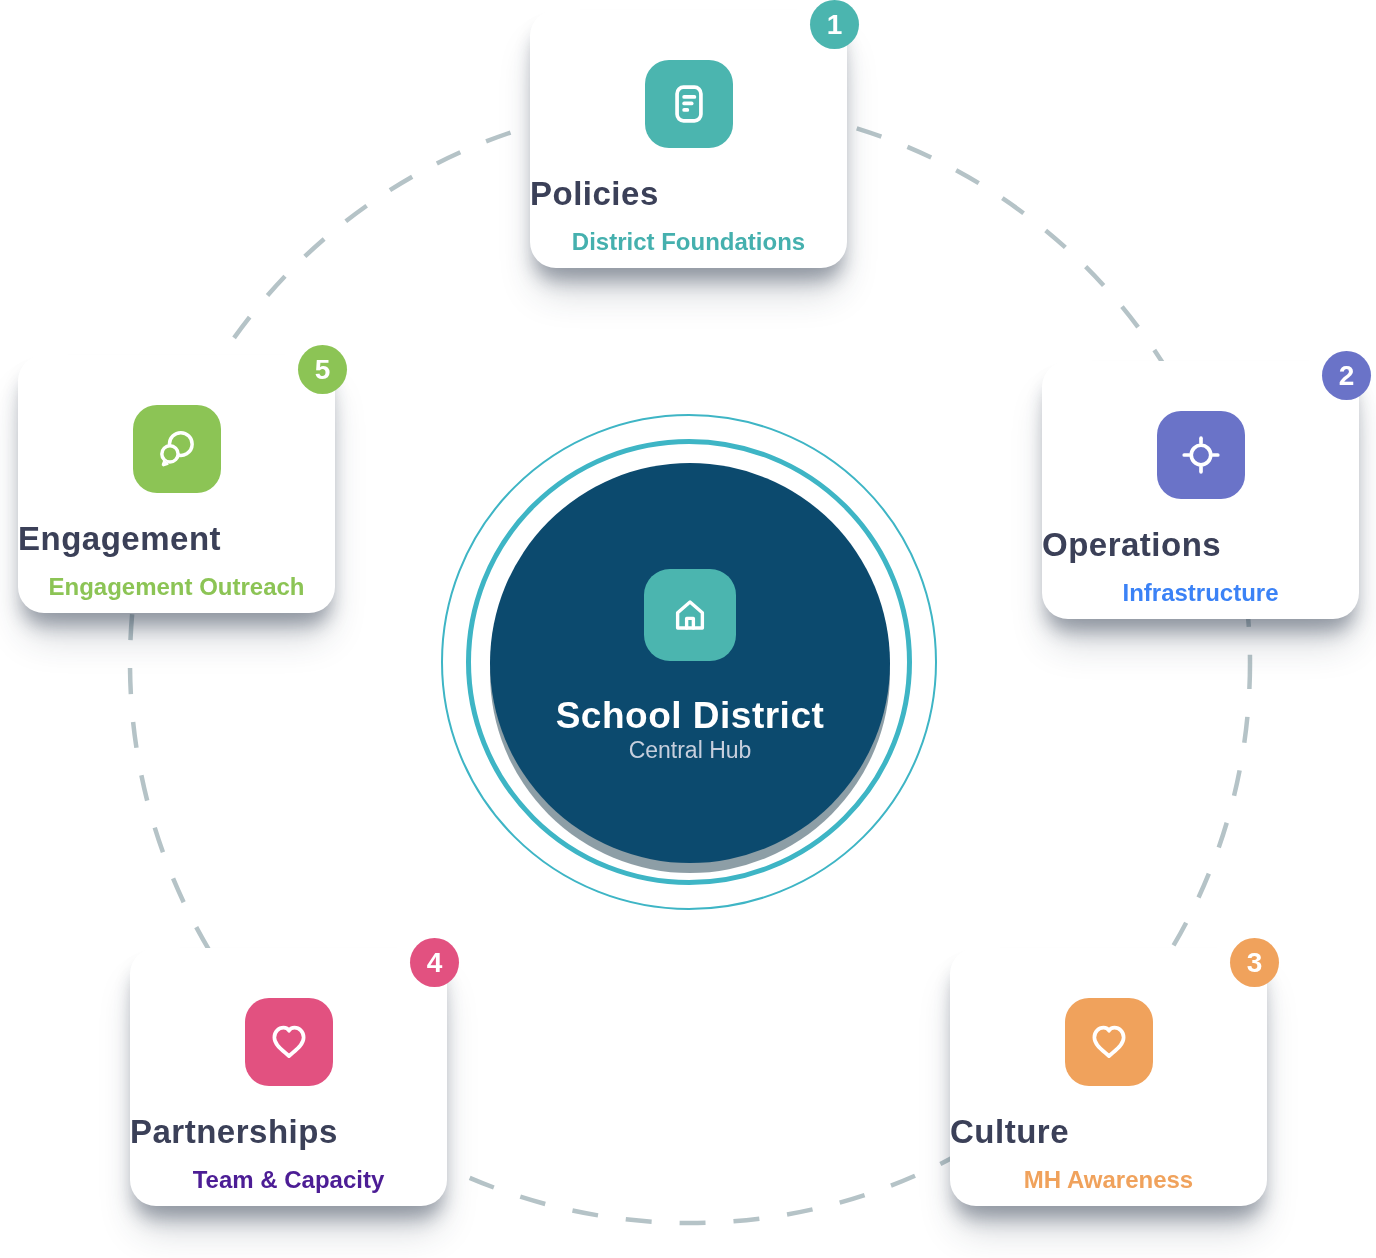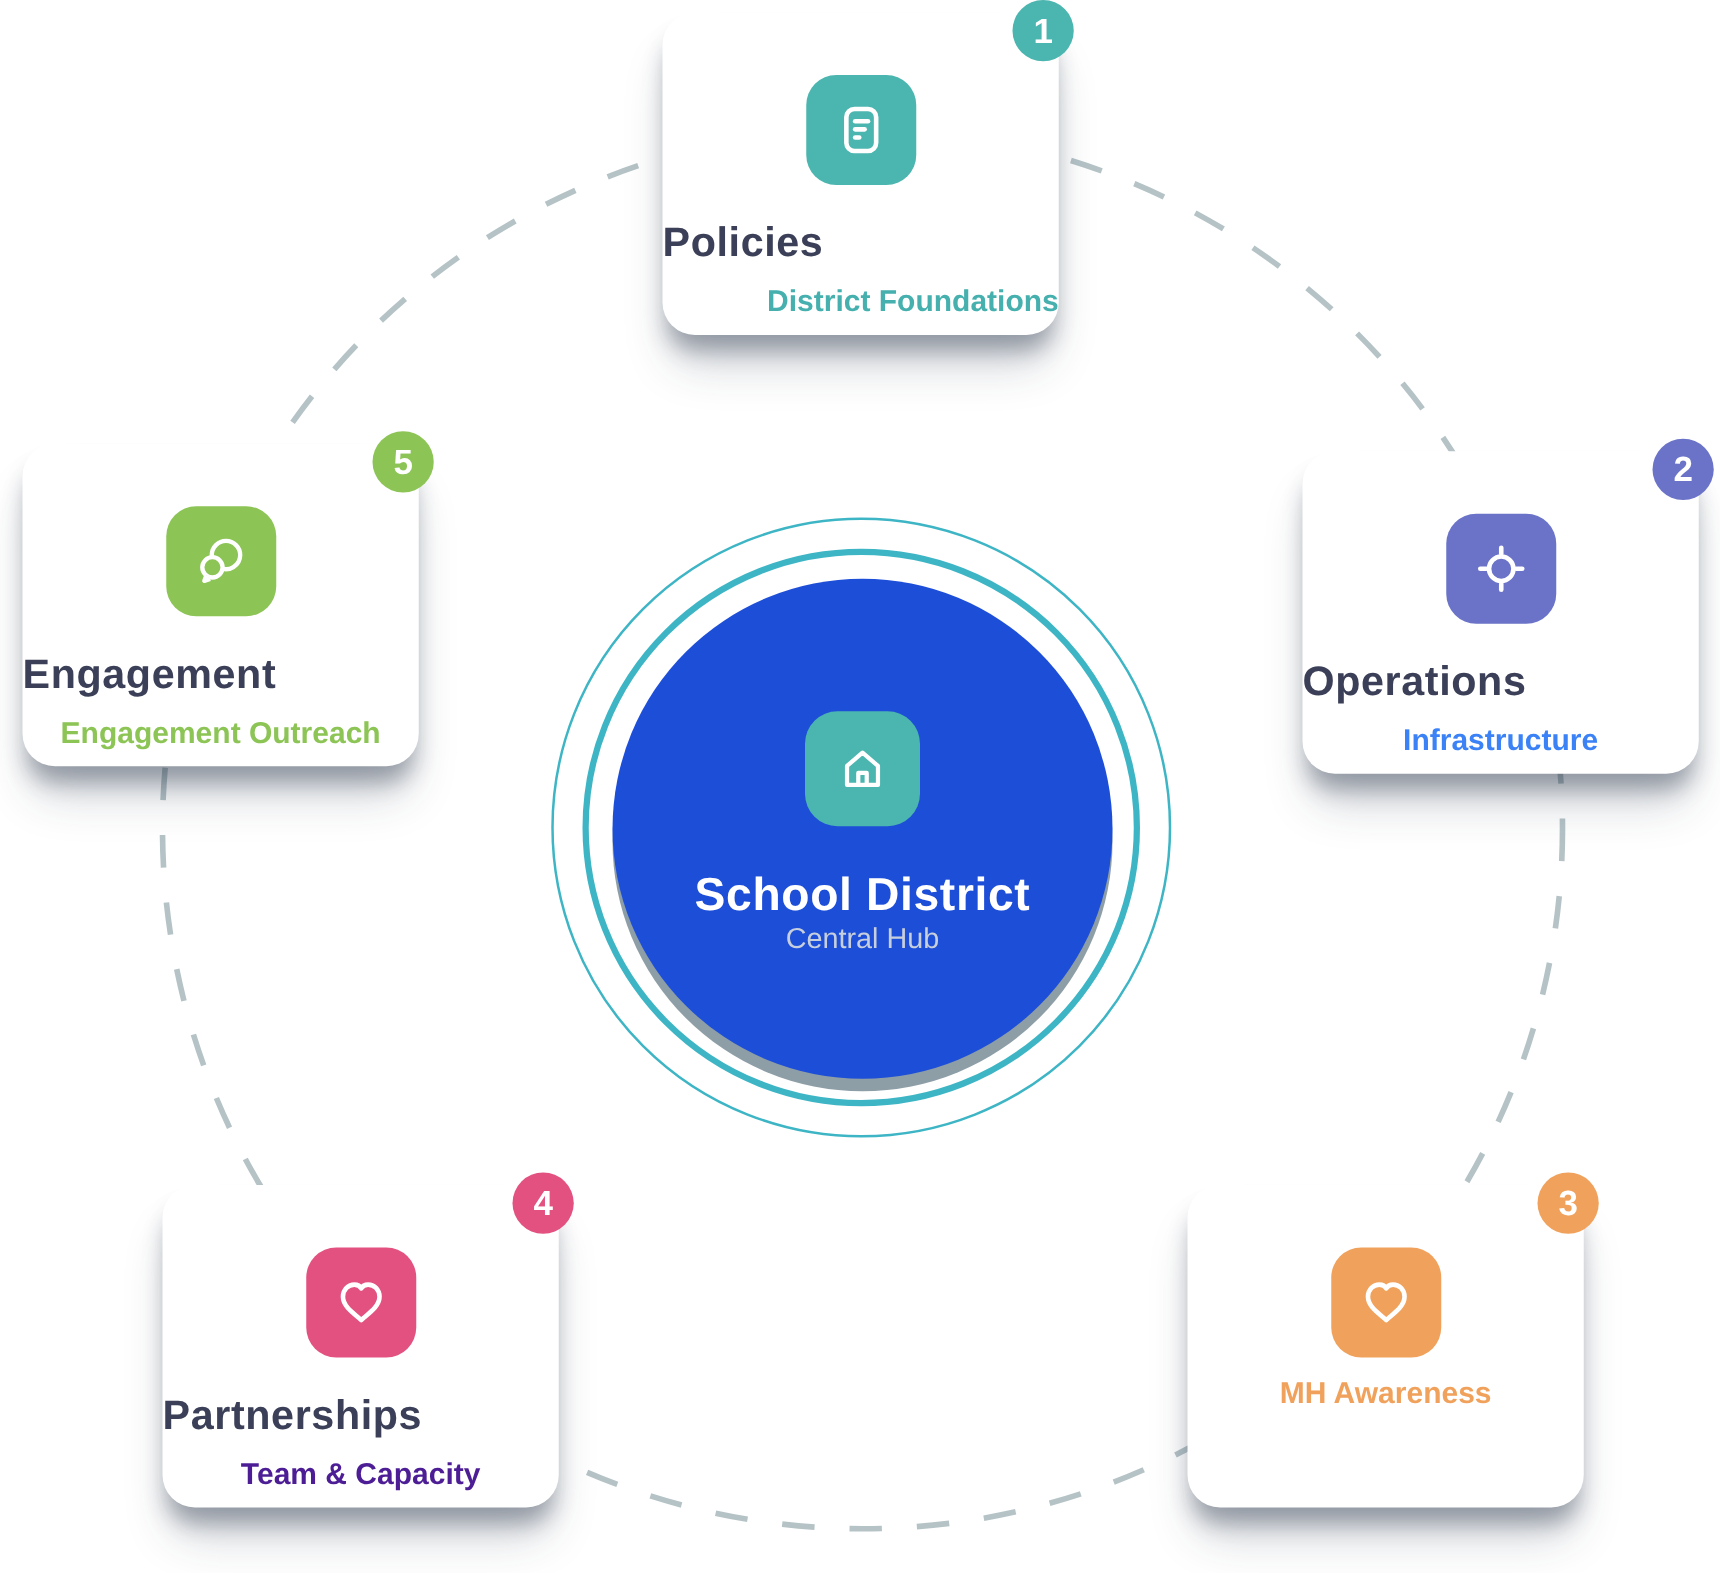--- a/index.html
+++ b/index.html
@@ -15,21 +15,21 @@
   .ring-outer{
     position:absolute;left:441px;top:414px;width:496px;height:496px;
     border:2.5px solid #3eb5c5;border-radius:50%;box-sizing:border-box;z-index:1;
   }
   .ring-inner{
     position:absolute;left:466px;top:439px;width:446px;height:446px;
     border:5px solid #3eb5c5;border-radius:50%;box-sizing:border-box;z-index:1;
   }
   .hub-circle{
     position:absolute;left:490px;top:463px;width:400px;height:400px;
-    background:#1d4ed8;border-radius:50%;z-index:2;
+    background:#0c4a6e;border-radius:50%;z-index:2;
     box-shadow:0 10px 0 0 rgba(135,153,161,0.95);
     display:flex;flex-direction:column;align-items:center;
   }
   .hub-icon-box{
     margin-top:106px;width:92px;height:92px;border-radius:26px;
     background:#4bb5af;display:flex;align-items:center;justify-content:center;
   }
   .hub-title{
     margin-top:34px;color:#ffffff;font-size:37px;font-weight:800;letter-spacing:0.5px;
   }
@@ -64,21 +64,21 @@
     width:88px;height:88px;border-radius:24px;background:var(--c);
     margin:50px auto 0 auto;display:flex;align-items:center;justify-content:center;
   }
   .card-title{
     margin-top:27px;font-size:33px;font-weight:800;
     color:#3b4058;letter-spacing:0.5px;
   }
   .card-sub{
     margin-top:15px;text-align:center;font-size:24px;font-weight:700;
   }
-  .card--policies     .card-sub{color:#45b0ae;text-align:right;}
+  .card--policies     .card-sub{color:#45b0ae;}
   .card--operations   .card-sub{color:#3b82f6;}
   .card--culture      .card-sub{color:#f0a25c;}
   .card--partnerships .card-sub{color:#4c1d95;}
   .card--engagement   .card-sub{color:#8cc455;}
 
   .icon-box svg, .hub-icon-box svg{display:block;}
 </style>
 </head>
 <body>
 
@@ -137,20 +137,21 @@
 
 <div class="card card--culture accent-orange">
   <div class="badge">3</div>
   <div class="icon-box">
     <span>
       <svg width="52" height="52" viewBox="0 0 48 48" fill="none" stroke="#ffffff" stroke-width="3.4" stroke-linecap="round" stroke-linejoin="round">
         <path d="M24 37 C20 33 10.5 27.5 10.5 19.8 C10.5 14.4 14.6 10.8 18.9 10.8 C21.3 10.8 23.2 12 24 13.6 C24.8 12 26.7 10.8 29.1 10.8 C33.4 10.8 37.5 14.4 37.5 19.8 C37.5 27.5 28 33 24 37 Z"></path>
       </svg>
     </span>
   </div>
+  <div class="card-title">Culture</div>
   <div class="card-sub">MH Awareness</div>
 </div>
 
 <div class="card card--partnerships accent-pink">
   <div class="badge">4</div>
   <div class="icon-box">
     <span>
       <svg width="52" height="52" viewBox="0 0 48 48" fill="none" stroke="#ffffff" stroke-width="3.4" stroke-linecap="round" stroke-linejoin="round">
         <path d="M24 37 C20 33 10.5 27.5 10.5 19.8 C10.5 14.4 14.6 10.8 18.9 10.8 C21.3 10.8 23.2 12 24 13.6 C24.8 12 26.7 10.8 29.1 10.8 C33.4 10.8 37.5 14.4 37.5 19.8 C37.5 27.5 28 33 24 37 Z"></path>
       </svg>

